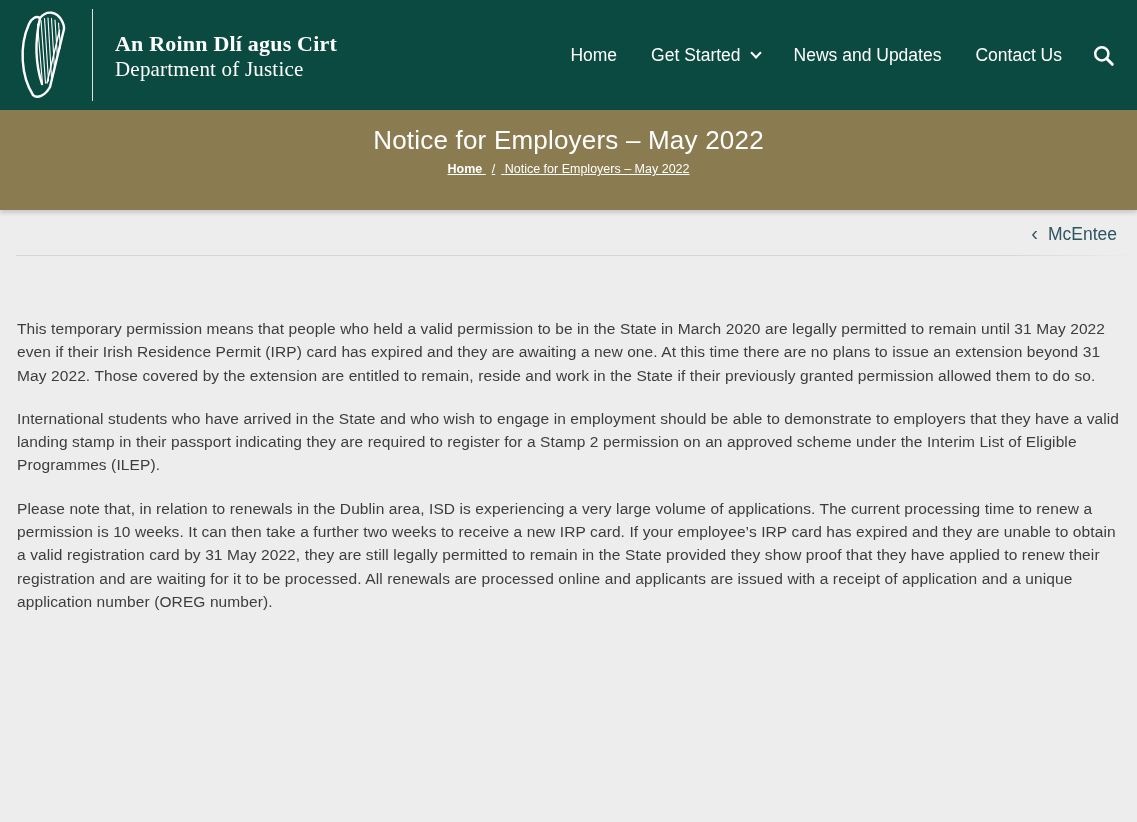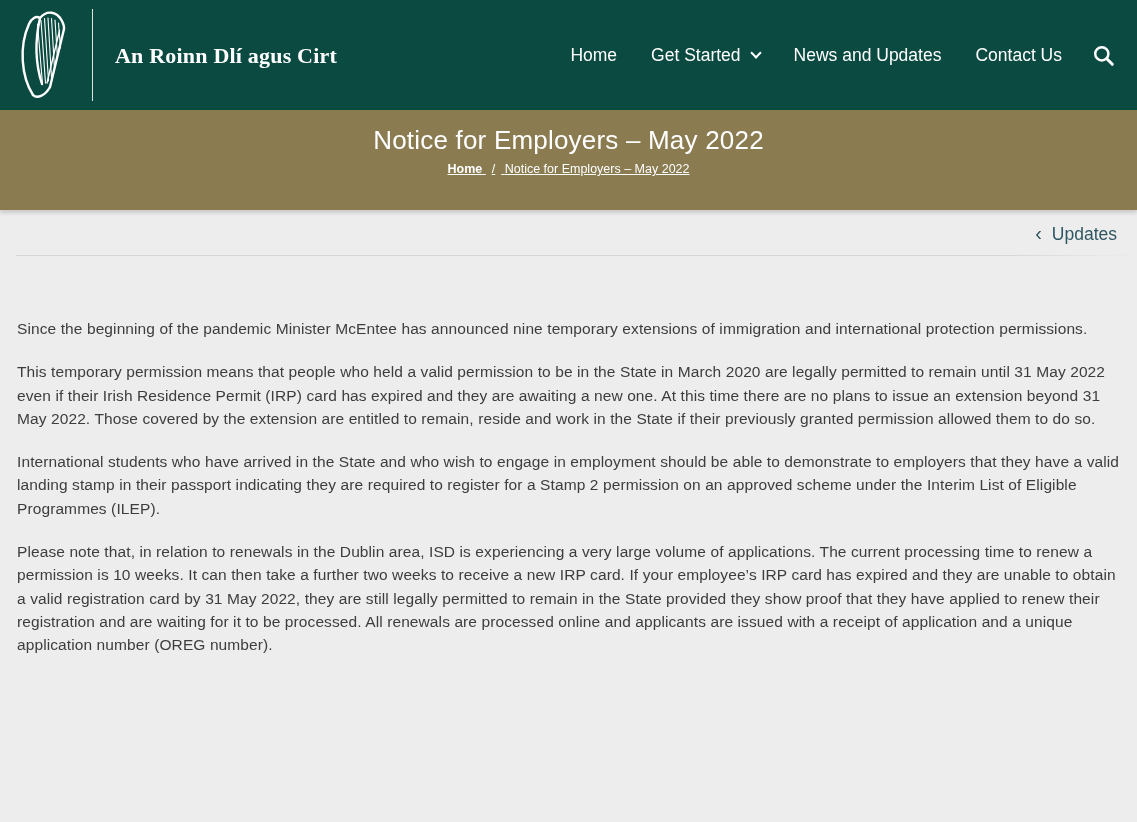--- a/index.html
+++ b/index.html
@@ -100,20 +100,21 @@
         <path d="M28.5 10.5 L32.5 73" stroke-width="1.1"></path>
         <path d="M32 10 L35.5 70" stroke-width="1.1"></path>
         <path d="M35.5 10.5 L38.5 61" stroke-width="1.1"></path>
         <path d="M39 12 L41.5 50" stroke-width="1.1"></path>
         <path d="M42.5 15 L44.5 40" stroke-width="1.1"></path>
       </g>
     </svg>
     <span class="logo-divider"></span>
     <span class="logo-text">
       <div class="irish">An Roinn Dlí agus Cirt</div>
+      <div class="english">Department of Justice</div>
     </span>
   </a>
 
   <nav class="main-nav">
     <a class="nav-item">
       <span>Home</span>
     </a>
     <a class="nav-item">
       <span>Get Started</span>
       <span class="chev-down"></span>
@@ -138,23 +139,22 @@
   <div class="breadcrumb">
     <a class="crumb-home">Home</a>
     <span class="sep">/</span>
     <span class="crumb-current">Notice for Employers – May 2022</span>
   </div>
 </section>
 
 <div class="prev-row">
   <a class="prev-link">
     <span class="lt">‹</span>
-    <span>Updates</span>
+    <span>McEntee</span>
   </a>
 </div>
 <div class="rule"></div>
 
 <main class="article">
-  <p>Since the beginning of the pandemic Minister McEntee has announced nine temporary extensions of immigration and international protection permissions.</p>
   <p>This temporary permission means that people who held a valid permission to be in the State in March 2020 are legally permitted to remain until 31 May 2022 even if their Irish Residence Permit (IRP) card has expired and they are awaiting a new one. At this time there are no plans to issue an extension beyond 31 May 2022. Those covered by the extension are entitled to remain, reside and work in the State if their previously granted permission allowed them to do so.</p>
   <p>International students who have arrived in the State and who wish to engage in employment should be able to demonstrate to employers that they have a valid landing stamp in their passport indicating they are required to register for a Stamp 2 permission on an approved scheme under the Interim List of Eligible Programmes (ILEP).</p>
   <p>Please note that, in relation to renewals in the Dublin area, ISD is experiencing a very large volume of applications. The current processing time to renew a permission is 10 weeks. It can then take a further two weeks to receive a new IRP card. If your employee’s IRP card has expired and they are unable to obtain a valid registration card by 31 May 2022, they are still legally permitted to remain in the State provided they show proof that they have applied to renew their registration and are waiting for it to be processed. All renewals are processed online and applicants are issued with a receipt of application and a unique application number (OREG number).</p>
 </main>
 
 </body></html>

